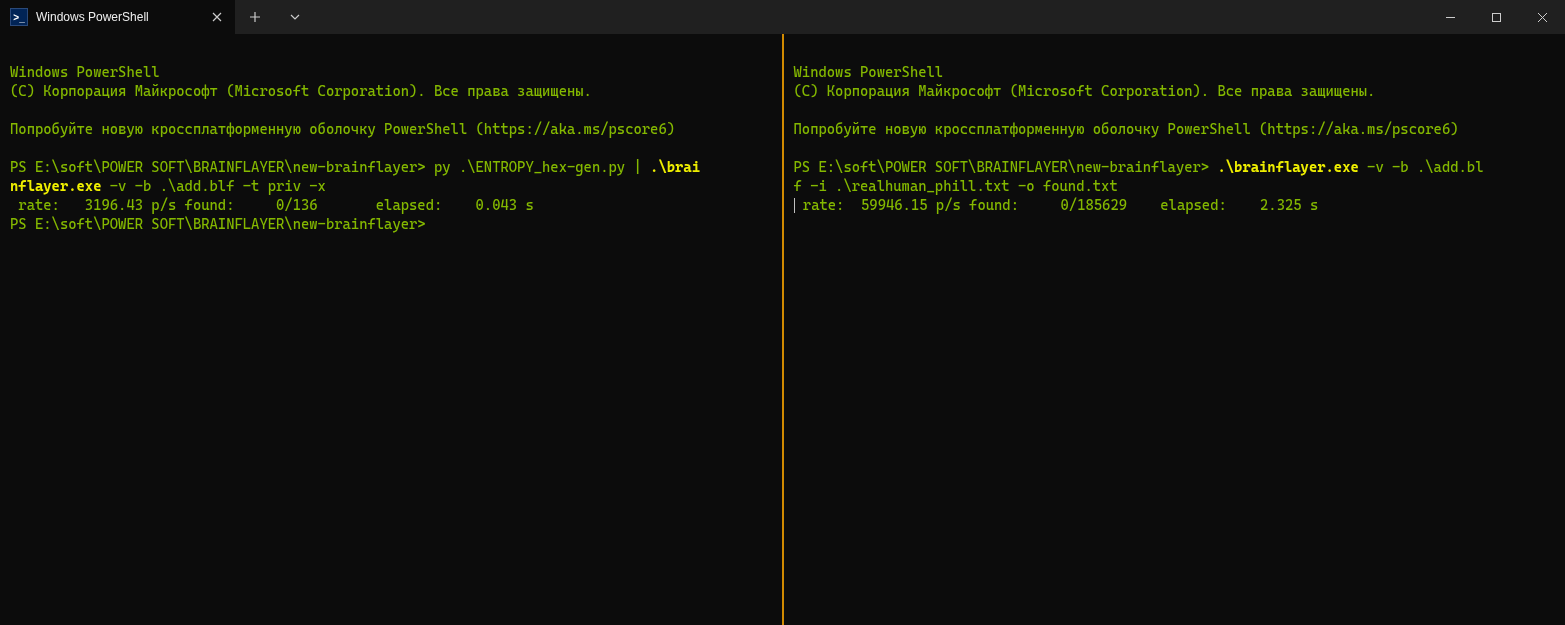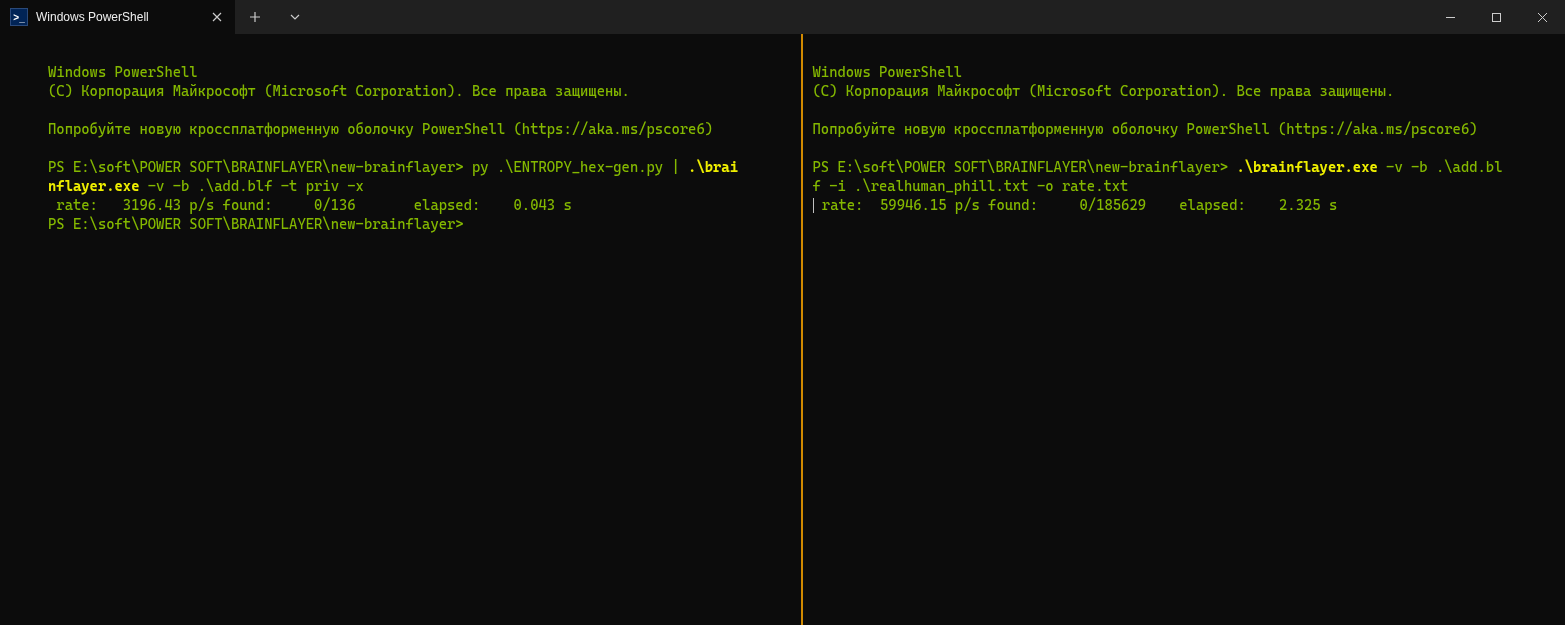--- a/index.html
+++ b/index.html
@@ -84,21 +84,20 @@
     cursor: pointer;
     font-size: 11px;
   }
   .win-icon-svg { display:block; }
 
   
   .terminal-area {
     display: flex;
     height: calc(100% - 34px);
     background: #0c0c0c;
-    margin-left: 38px;
   }
   .pane {
     flex: 1;
     padding: 10px 10px 10px 10px;
     color: #b9b9b9;
     font-family: "Cascadia Mono", "Consolas", monospace;
     font-size: 14.2px;
     line-height: 19px;
     white-space: pre;
     overflow: hidden;
@@ -180,16 +179,16 @@
 
   <div class="splitter"></div>
 
   <div class="pane">
 <span class="green">Windows PowerShell</span>
 <span class="green">(C) Корпорация Майкрософт (Microsoft Corporation). Все права защищены.</span>
 
 <span class="green">Попробуйте новую кроссплатформенную оболочку PowerShell (https://aka.ms/pscore6)</span>
 
 <span class="green">PS E:\soft\POWER SOFT\BRAINFLAYER\new-brainflayer&gt; </span><span class="yellow bold">.\brainflayer.exe</span><span class="green"> -v -b .\add.bl</span>
-<span class="green">f -i .\realhuman_phill.txt -o rate.txt</span>
+<span class="green">f -i .\realhuman_phill.txt -o found.txt</span>
 <span class="cursor-block"></span><span class="green"> rate:  59946.15 p/s found:     0/185629    elapsed:    2.325 s</span>
   </div>
 </div>
 
 </body></html>

